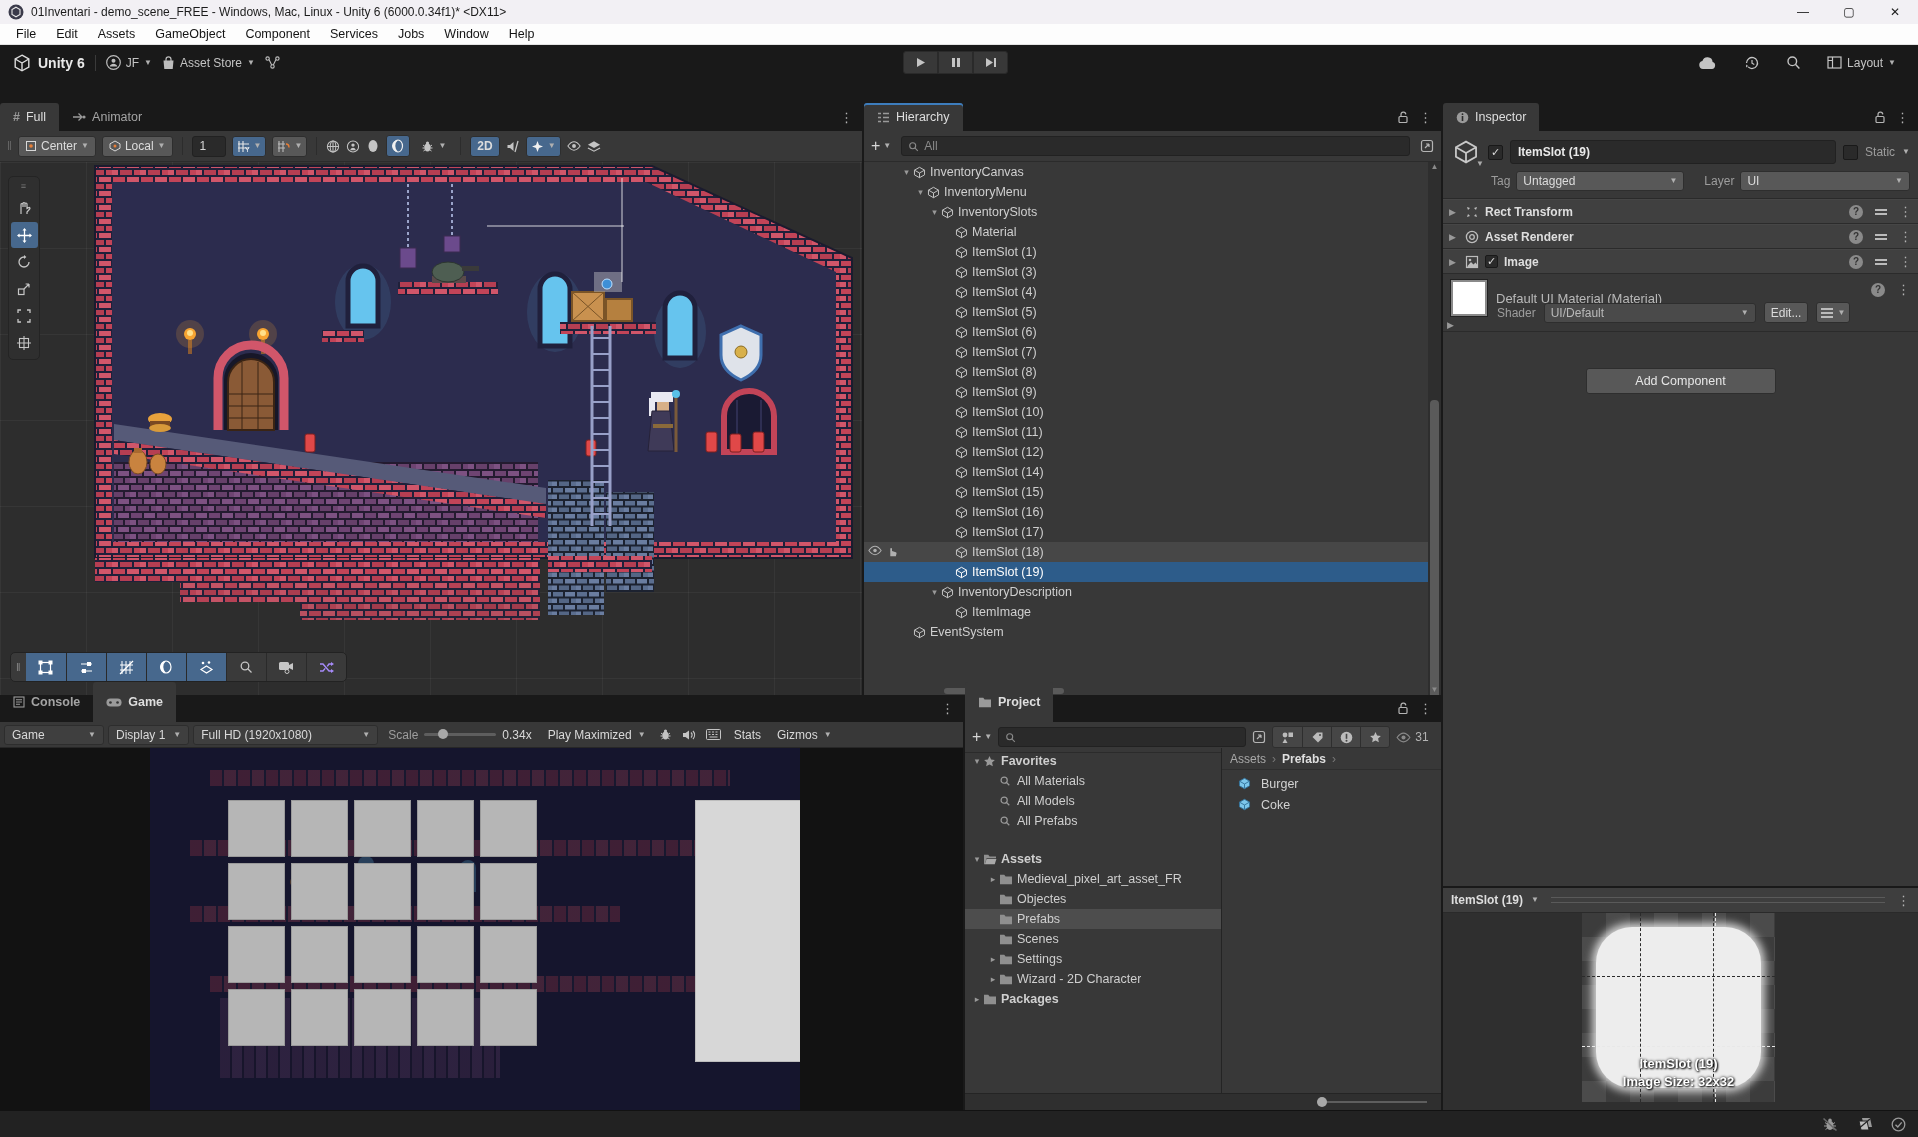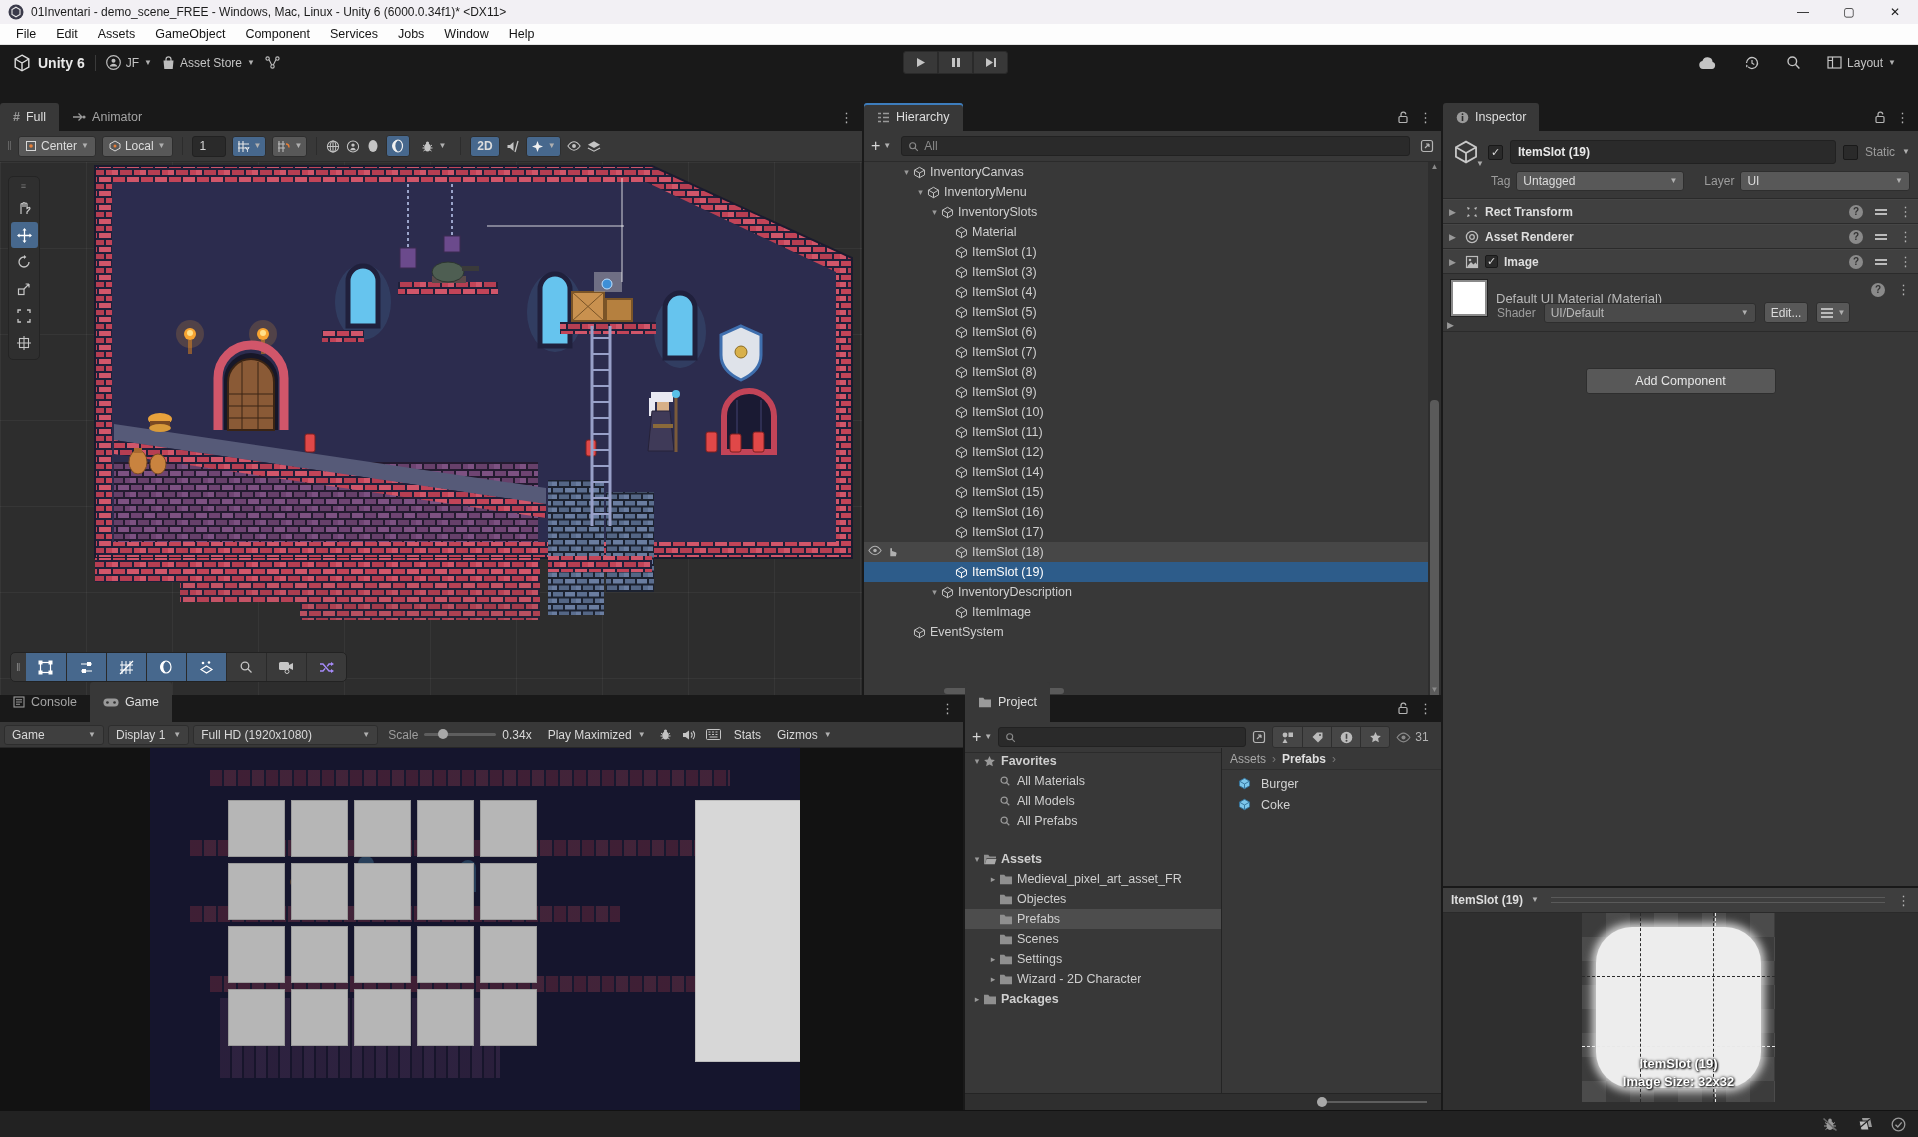--- a/index.html
+++ b/index.html
@@ -27,21 +27,21 @@
 .pc-btn:first-child{border-radius:3px 0 0 3px;}
 .pc-btn:last-child{border-radius:0 3px 3px 0;}
 .mt-right{margin-left:auto;display:flex;align-items:center;gap:26px;padding-right:10px;color:#c4c4c4;}
 
 
 .panel{position:absolute;background:#383838;}
 .tabstrip{background:#191919;display:flex;align-items:flex-end;}
 .tabstrip.tall{height:51px;}
 .tabstrip.short{height:27px;}
 .tab{height:28px;padding:0 13px;display:flex;align-items:center;gap:6px;color:#a4a4a4;font-size:12.5px;white-space:nowrap;}
-.tabstrip.short .tab{height:40px;}
+.tabstrip.short .tab{height:40px;font-weight:bold;}
 .tab.active{background:#383838;color:#dedede;border-radius:3px 3px 0 0;}
 .tab.focused{box-shadow:inset 0 2px 0 #3d7dbd;}
 .tab-actions{margin-left:auto;display:flex;align-items:center;gap:10px;padding:0 9px 6px 0;color:#b4b4b4;}
 .kebab{font-size:13px;color:#b4b4b4;letter-spacing:0;}
 .panel-toolbar{height:31px;background:#383838;border-bottom:1px solid #2b2b2b;display:flex;align-items:center;padding:0 7px;gap:6px;}
 .ubtn{background:#585858;border:1px solid #2e2e2e;border-radius:3px;height:21px;display:inline-flex;align-items:center;padding:0 6px;gap:4px;color:#dcdcdc;white-space:nowrap;}
 .ubtn.blue{background:#47688d;}
 .ubtn.narrow{padding:0 4px;}
 .ufield{background:#2a2a2a;border:1px solid #212121;border-radius:3px;height:21px;display:inline-flex;align-items:center;padding:0 7px;color:#d6d6d6;}
 .searchbox{background:#2a2a2a;border:1px solid #212121;border-radius:3px;height:20px;display:flex;align-items:center;gap:5px;padding:0 6px;color:#8a8a8a;}

